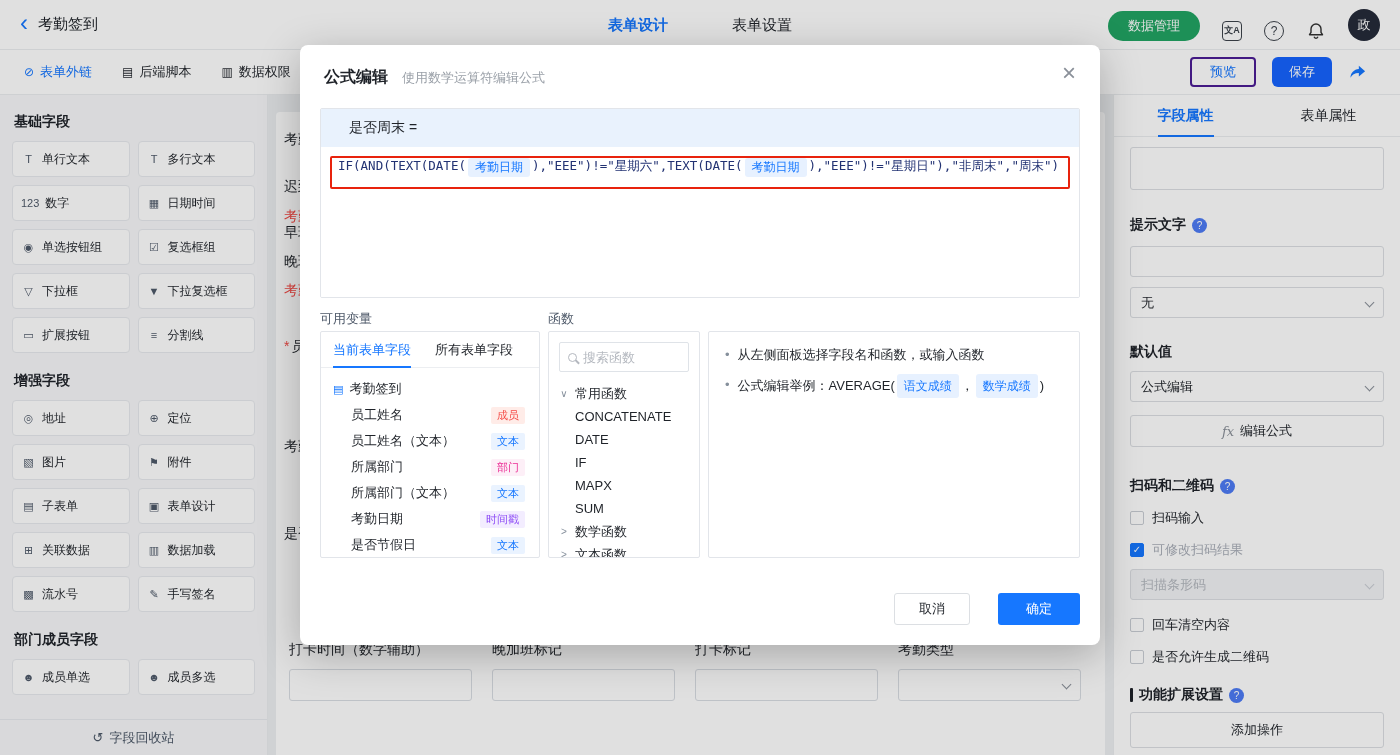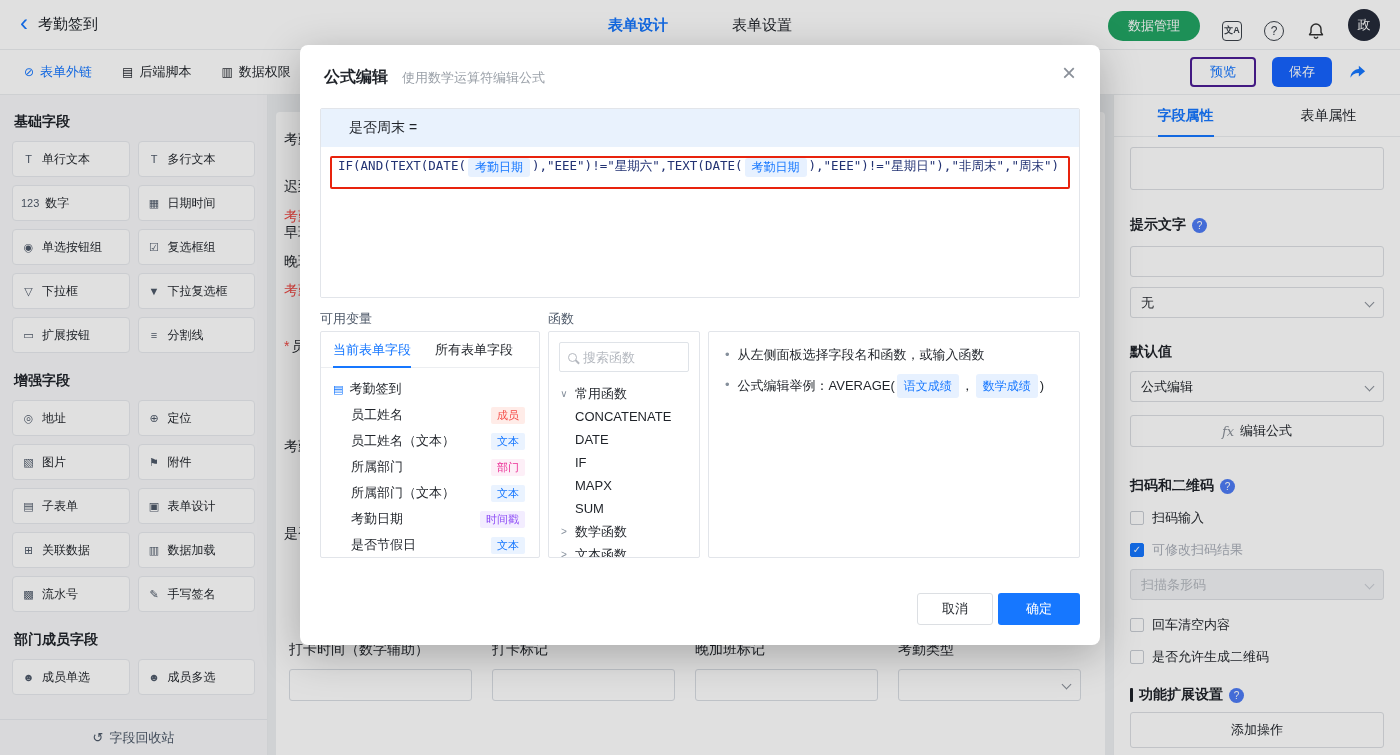--- a/index.html
+++ b/index.html
@@ -115,21 +115,21 @@
   .f-search input{border:none;outline:none;font-size:13px;color:#1f2329;width:100%;background:transparent;font-family:inherit;}
   .f-search input::placeholder{color:#b4b8bf;}
   .mag{width:9px;height:9px;border:1.5px solid #b4b8bf;border-radius:50%;position:relative;flex:none;}
   .mag::after{content:'';position:absolute;width:5px;height:1.5px;background:#b4b8bf;transform:rotate(45deg);right:-4px;bottom:-2px;}
   .fn-group{display:flex;align-items:center;gap:6px;padding:2px 10px;line-height:19px;font-size:13px;color:#1f2329;cursor:pointer;}
   .fn-caret{color:#86909c;font-size:10px;width:10px;text-align:center;}
   .fn-item{padding:2px 10px 2px 26px;line-height:19px;font-size:13px;color:#1f2329;cursor:pointer;}
   .tips{padding:12px 16px;}
   .tip{display:flex;gap:8px;font-size:13px;line-height:22px;margin-bottom:8px;color:#1f2329;}
   .tip-bullet{color:#86909c;}
-  .m-footer{position:absolute;right:20px;bottom:20px;display:flex;gap:5px;}
+  .m-footer{position:absolute;right:20px;bottom:20px;display:flex;gap:28px;}
   .btn-cancel{width:76px;height:32px;border:1px solid #dcdfe3;background:#fff;border-radius:3px;font-size:13px;color:#1f2329;cursor:pointer;}
   .btn-confirm{width:82px;height:32px;border:none;background:#1677ff;border-radius:3px;font-size:13px;color:#fff;cursor:pointer;}
 </style>
 </head>
 <body>
 
 <header class="app-header">
   <div class="h-left">
     <span class="back">‹</span>
     <span class="h-title">考勤签到</span>
@@ -300,25 +300,25 @@
         <div class="frag" style="top: 226px;"><span class="req-star">*</span>员工姓名</div>
         <div class="frag" style="top: 326px;">考勤日期</div>
         <div class="frag" style="top: 413px;">是否周末</div>
       </div>
     <div class="bottom-fields">
         <div>
           <div class="bf-label">打卡时间（数字辅助）</div>
           <div class="bf-input"></div>
         </div>
         <div>
+          <div class="bf-label">晚加班标记</div>
+          <div class="bf-input"></div>
+        </div>
+        <div>
           <div class="bf-label">打卡标记</div>
-          <div class="bf-input"></div>
-        </div>
-        <div>
-          <div class="bf-label">晚加班标记</div>
           <div class="bf-input"></div>
         </div>
         <div>
           <div class="bf-label">考勤类型</div>
           <div class="bf-input">
             <span class="chev"></span>
           </div>
         </div>
       </div>
   </div>

